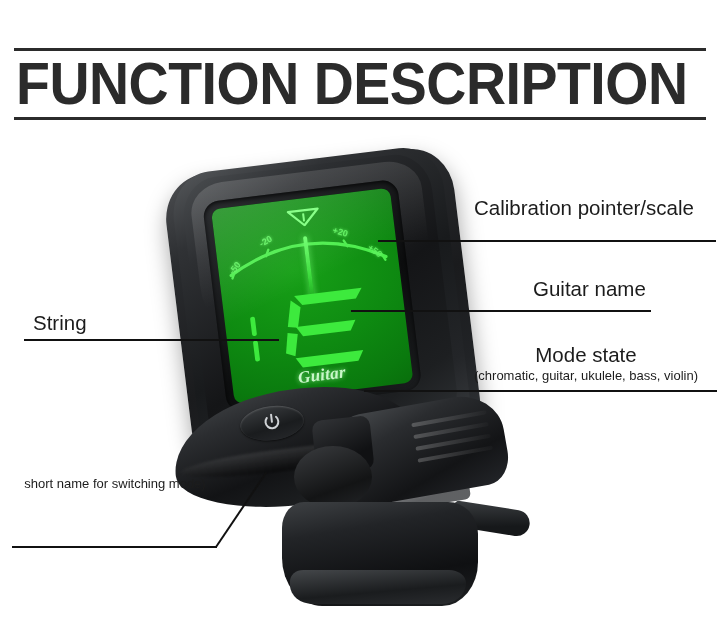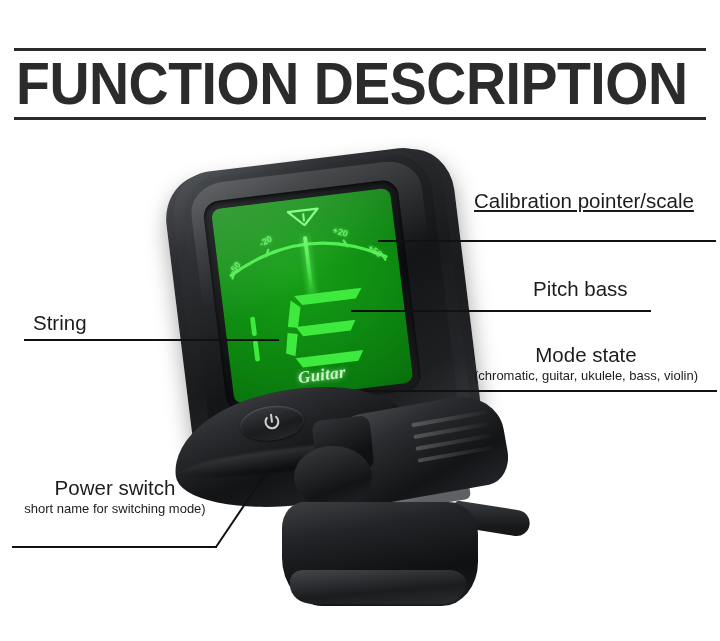--- a/index.html
+++ b/index.html
@@ -303,41 +303,40 @@
         <div class="ridge" style="top:54px;"></div>
       </div>
       <div class="lever"></div>
       <div class="neck"></div>
       <div class="ball"></div>
       <div class="clipBot"></div>
       <div class="clipFoot"></div>
     </div>
   </div>
 
-  <div class="anno" style="left:474px;top:188px;text-decoration:underline;">
+  <div class="anno" style="left:474px;top:195px;">
     <div class="lbl">Calibration pointer/scale</div>
   </div>
   <div class="leader" style="left:378px;top:240px;width:338px;"></div>
 
   <div class="anno" style="left:533px;top:276px;">
-    <div class="lbl">Pitch bass</div>
+    <div class="lbl">Guitar name</div>
   </div>
   <div class="leader" style="left:351px;top:310px;width:300px;"></div>
 
   <div class="anno" style="left:455px;top:342px;width:262px;text-align:center;">
     <div class="lbl">Mode state</div>
     <div class="sub">(chromatic, guitar, ukulele, bass, violin)</div>
   </div>
   <div class="leader" style="left:364px;top:390px;width:353px;"></div>
 
   <div class="anno" style="left:33px;top:310px;">
     <div class="lbl">String</div>
   </div>
   <div class="leader" style="left:24px;top:339px;width:255px;"></div>
 
   <div class="anno" style="left:8px;top:475px;width:214px;text-align:center;">
-    <div class="lbl">Power switch</div>
     <div class="sub">short name for switching mode)</div>
   </div>
   <div class="leader" style="left:12px;top:546px;width:205px;"></div>
   <div class="leader" style="left:216px;top:546px;width:90px;transform:rotate(-56deg);"></div>
 
 </div>
 
 </body></html>

